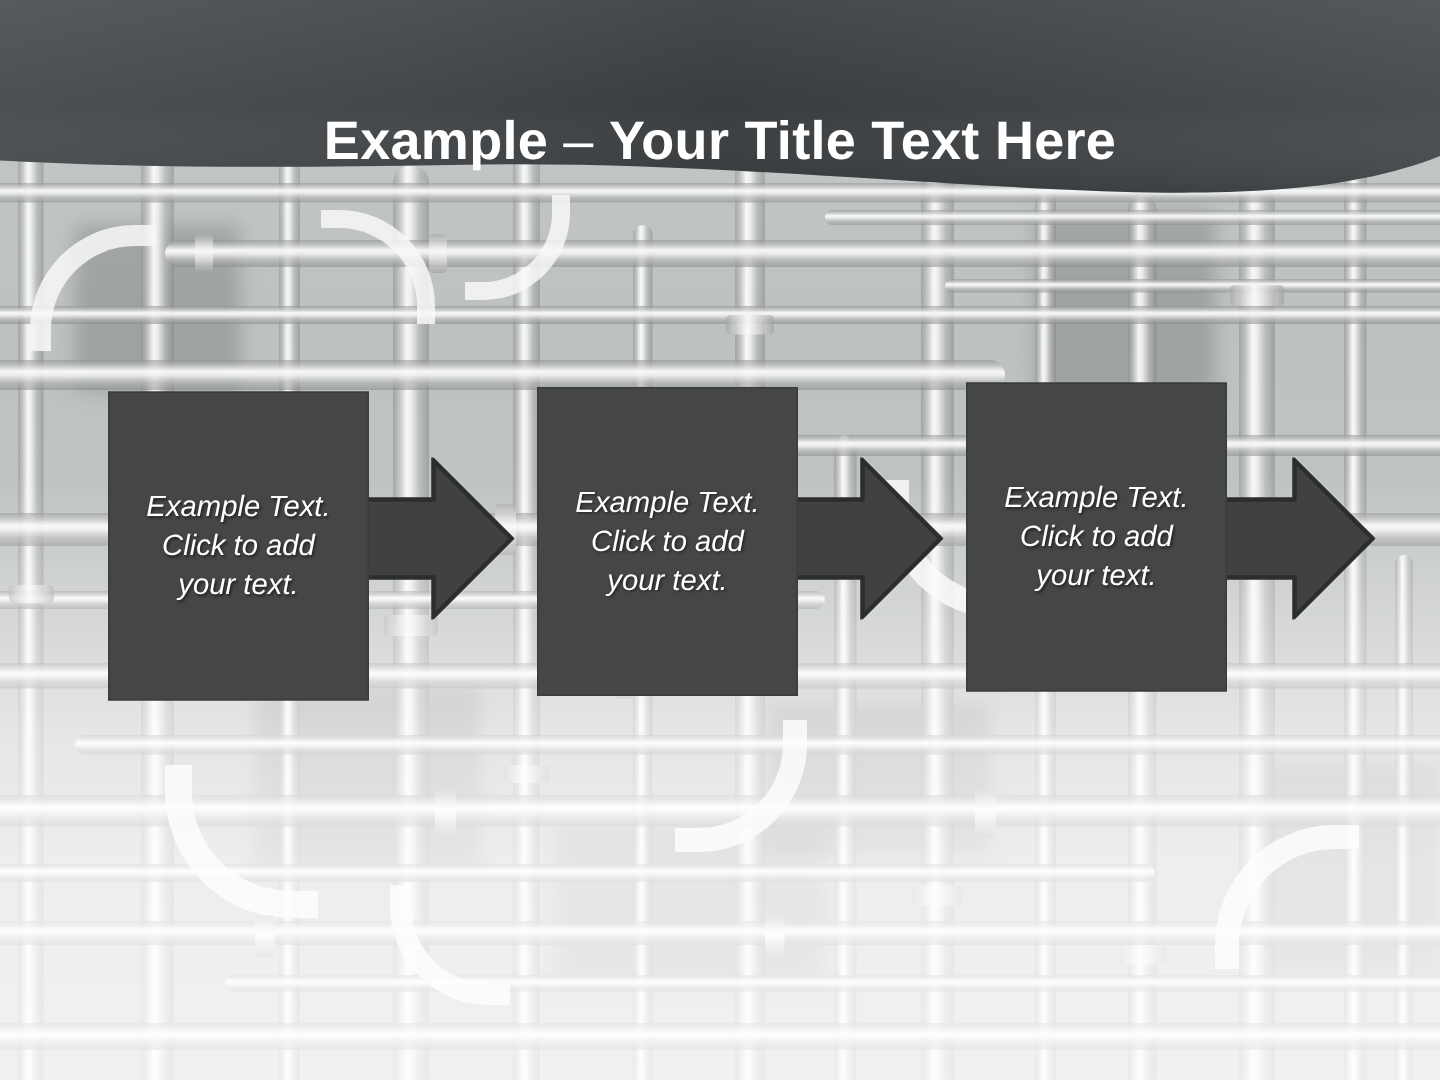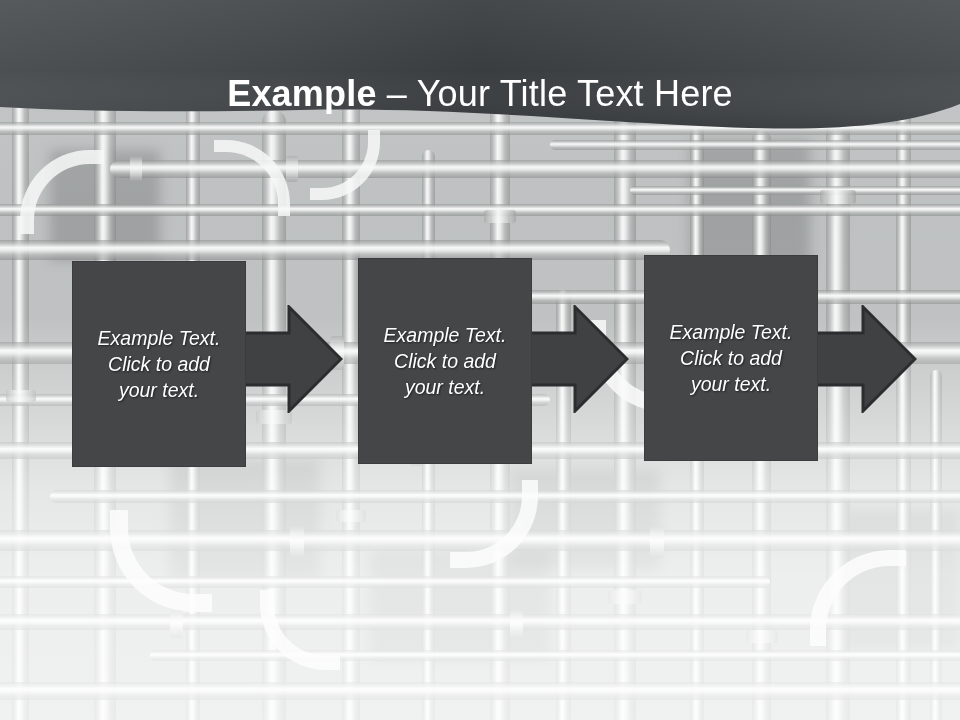--- a/index.html
+++ b/index.html
@@ -130,21 +130,21 @@
     text-align: center;
     font-size: 36px;
     line-height: 44px;
     color: #ffffff;
     letter-spacing: 0.2px;
     white-space: nowrap;
     z-index: 5;
   }
   #slide-title .t-bold { font-weight: bold; }
   #slide-title .t-dash  { font-weight: normal; }
-  #slide-title .t-rest  { font-weight: normal; }
+  #slide-title .t-rest  { font-weight: bold; }
 
   
   #process-chain {
     position: absolute;
     left: 0; top: 0;
     width: 876px; height: 720px;
     pointer-events: none;
   }
   .step-arrow {
     position: absolute;

